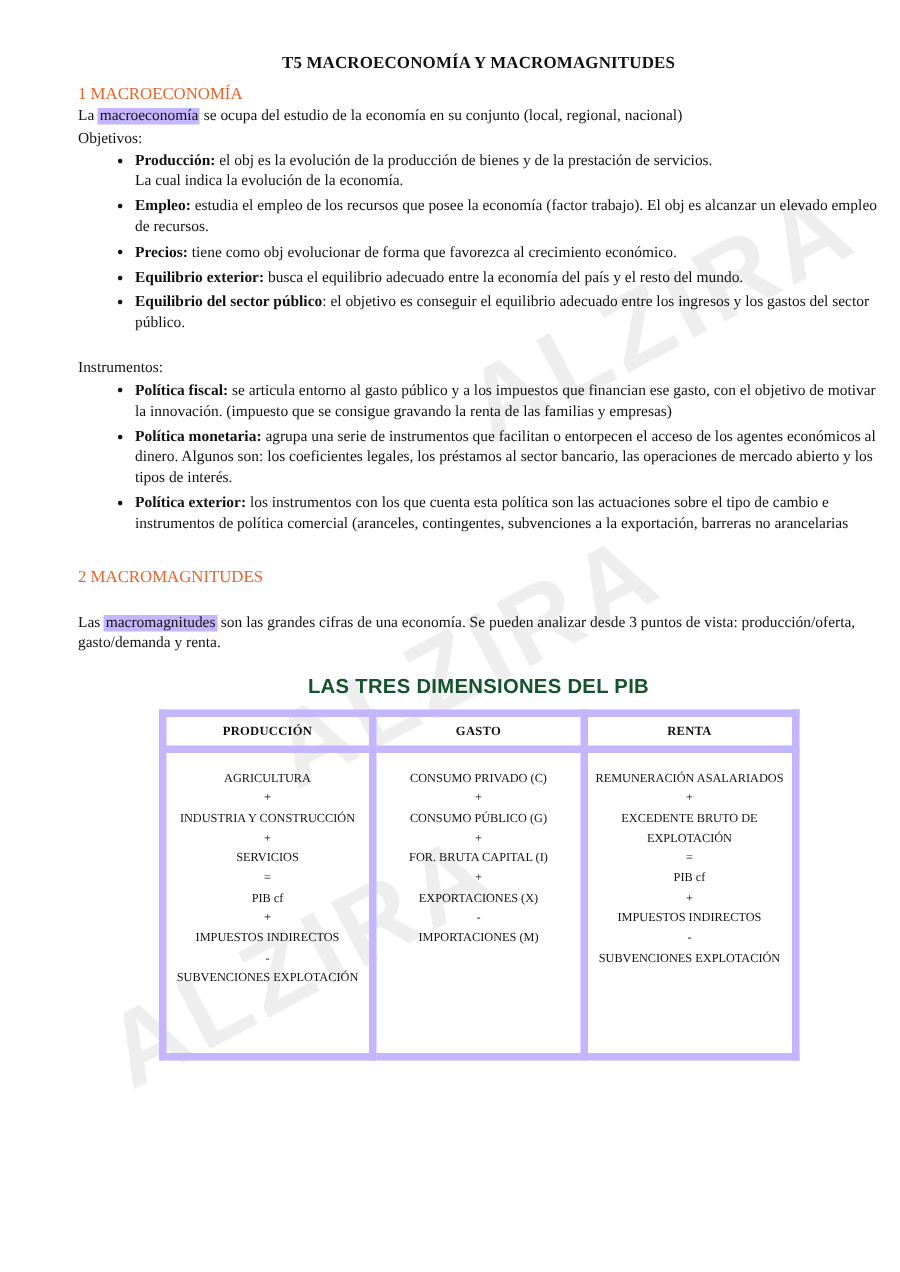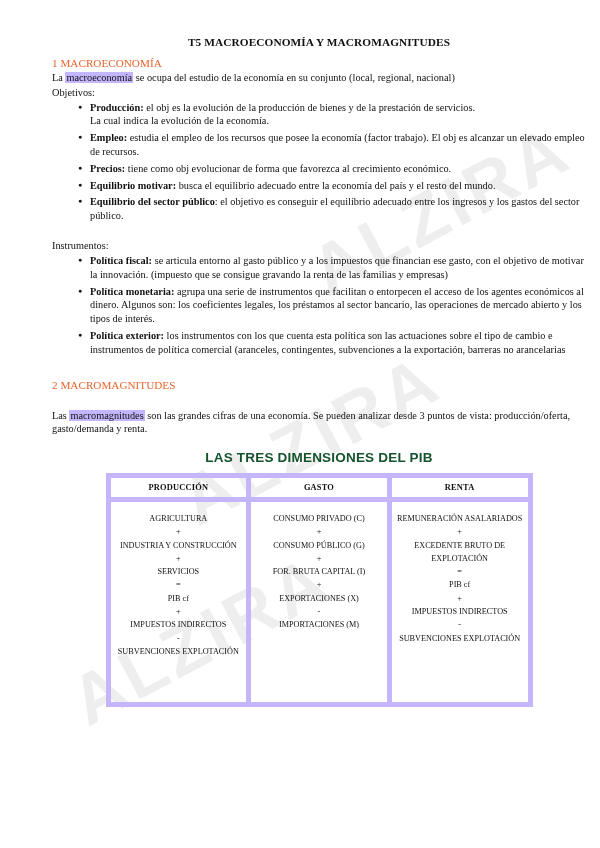--- a/index.html
+++ b/index.html
@@ -169,21 +169,21 @@
         <span class="b">Producción:</span><span> el obj es la evolución de la producción de bienes y de la prestación de servicios.</span>
         <span class="sub-line">La cual indica la evolución de la economía.</span>
       </li>
       <li>
         <span class="b">Empleo:</span><span> estudia el empleo de los recursos que posee la economía (factor trabajo). El obj es alcanzar un elevado empleo de recursos.</span>
       </li>
       <li>
         <span class="b">Precios:</span><span> tiene como obj evolucionar de forma que favorezca al crecimiento económico.</span>
       </li>
       <li>
-        <span class="b">Equilibrio motivar:</span><span> busca el equilibrio adecuado entre la economía del país y el resto del mundo.</span>
+        <span class="b">Equilibrio exterior:</span><span> busca el equilibrio adecuado entre la economía del país y el resto del mundo.</span>
       </li>
       <li>
         <span class="b">Equilibrio del sector público</span><span>: el objetivo es conseguir el equilibrio adecuado entre los ingresos y los gastos del sector público.</span>
       </li>
     </ul>
 
     <div class="spacer-md"></div>
 
     <p class="label">Instrumentos:</p>
 

